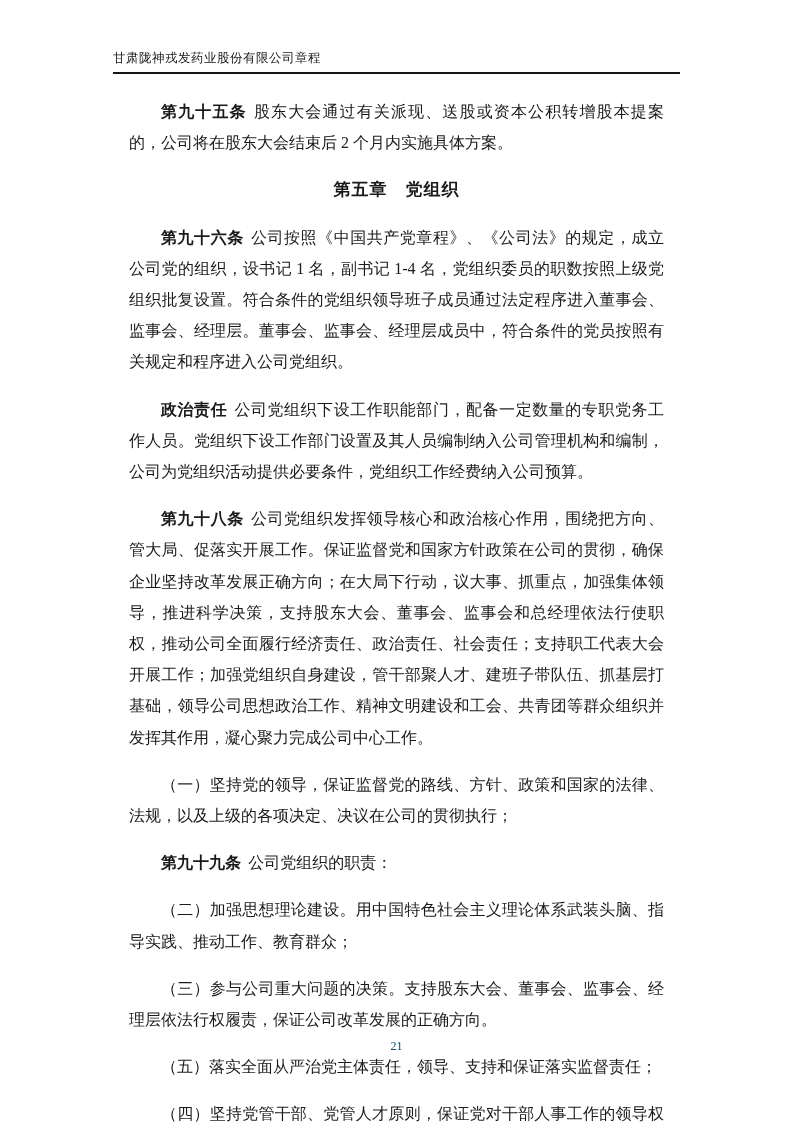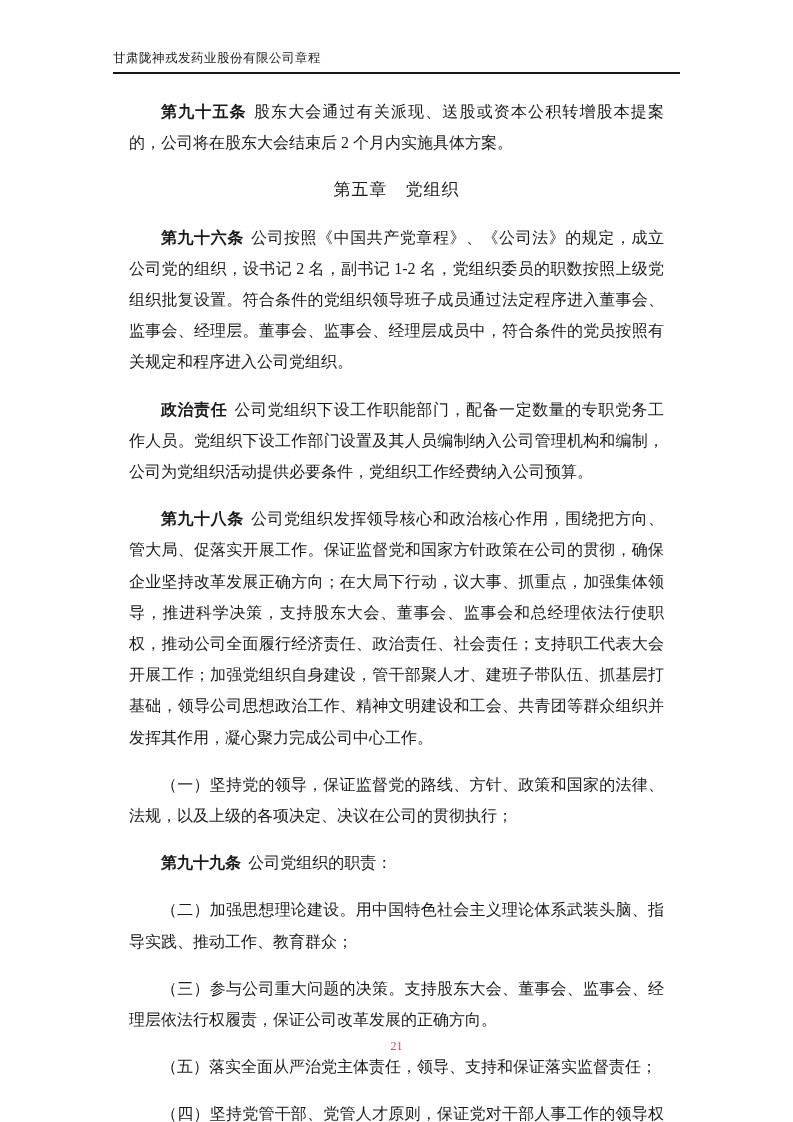--- a/index.html
+++ b/index.html
@@ -41,53 +41,53 @@
     margin: 16px;
     text-indent: 2em;
   }
   .article-label {
     font-weight: bold;
     margin-right: 0.45em;
   }
   .chapter-heading {
     text-align: center;
     text-indent: 0 !important;
-    font-weight: normal;
+    font-weight: bold;
     font-size: 17px;
     margin: 14px 0 !important;
     letter-spacing: 1px;
   }
   .footer {
     position: absolute;
     top: 1036px;
     left: 0;
     right: 0;
     text-align: center;
   }
   .page-number {
     font-size: 12px;
-    color: #ef4444;
+    color: #0c4a6e;
   }
 </style>
 </head>
 <body>
 
 <div class="page">
 
   <div class="header">
     <div class="header-title">甘肃陇神戎发药业股份有限公司章程</div>
   </div>
 
   <div class="body-text">
 
     <p><span class="article-label">第九十五条</span><span>股东大会通过有关派现、送股或资本公积转增股本提案的，公司将在股东大会结束后 2 个月内实施具体方案。</span></p>
 
     <p class="chapter-heading">第五章　党组织</p>
 
-    <p><span class="article-label">第九十六条</span><span>公司按照《中国共产党章程》、《公司法》的规定，成立公司党的组织，设书记 2 名，副书记 1-2 名，党组织委员的职数按照上级党组织批复设置。符合条件的党组织领导班子成员通过法定程序进入董事会、监事会、经理层。董事会、监事会、经理层成员中，符合条件的党员按照有关规定和程序进入公司党组织。</span></p>
+    <p><span class="article-label">第九十六条</span><span>公司按照《中国共产党章程》、《公司法》的规定，成立公司党的组织，设书记 1 名，副书记 1-4 名，党组织委员的职数按照上级党组织批复设置。符合条件的党组织领导班子成员通过法定程序进入董事会、监事会、经理层。董事会、监事会、经理层成员中，符合条件的党员按照有关规定和程序进入公司党组织。</span></p>
 
     <p><span class="article-label">政治责任</span><span>公司党组织下设工作职能部门，配备一定数量的专职党务工作人员。党组织下设工作部门设置及其人员编制纳入公司管理机构和编制，公司为党组织活动提供必要条件，党组织工作经费纳入公司预算。</span></p>
 
     <p><span class="article-label">第九十八条</span><span>公司党组织发挥领导核心和政治核心作用，围绕把方向、管大局、促落实开展工作。保证监督党和国家方针政策在公司的贯彻，确保企业坚持改革发展正确方向；在大局下行动，议大事、抓重点，加强集体领导，推进科学决策，支持股东大会、董事会、监事会和总经理依法行使职权，推动公司全面履行经济责任、政治责任、社会责任；支持职工代表大会开展工作；加强党组织自身建设，管干部聚人才、建班子带队伍、抓基层打基础，领导公司思想政治工作、精神文明建设和工会、共青团等群众组织并发挥其作用，凝心聚力完成公司中心工作。</span></p>
 
     <p>（一）坚持党的领导，保证监督党的路线、方针、政策和国家的法律、法规，以及上级的各项决定、决议在公司的贯彻执行；</p>
 
     <p><span class="article-label">第九十九条</span><span>公司党组织的职责：</span></p>
     <p>（二）加强思想理论建设。用中国特色社会主义理论体系武装头脑、指导实践、推动工作、教育群众；</p>
     <p>（三）参与公司重大问题的决策。支持股东大会、董事会、监事会、经理层依法行权履责，保证公司改革发展的正确方向。</p>

